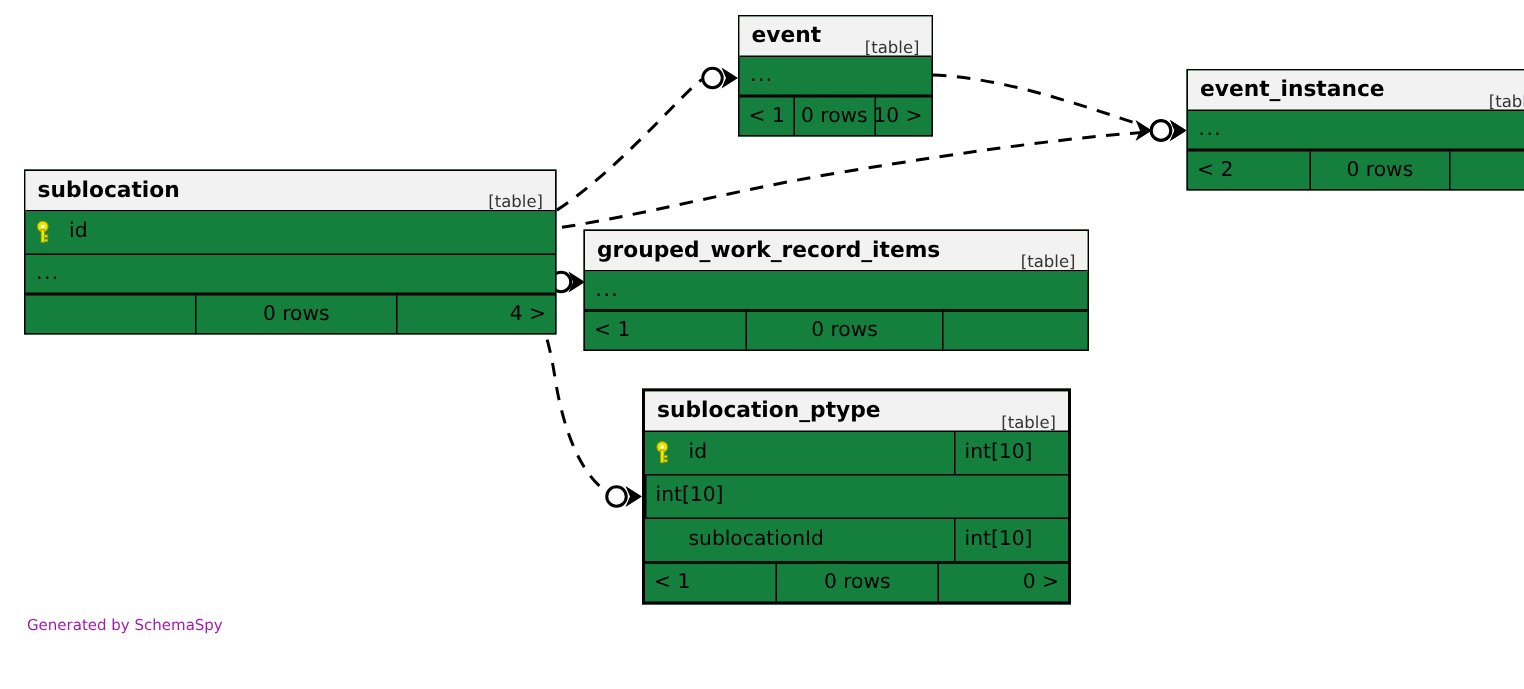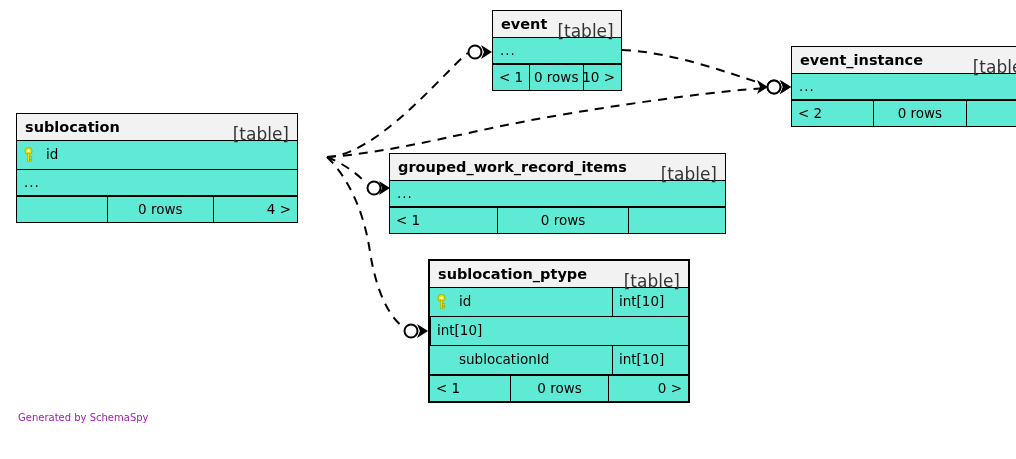--- a/index.html
+++ b/index.html
@@ -37,21 +37,21 @@
     stroke-width: 2;
   }
   .edge-foot {
     fill: #000000;
     stroke: none;
   }
 
   
   .table-box {
     position: absolute;
-    background: #5eead4;
+    background: #15803d;
     border: 1px solid #000000;
     box-sizing: border-box;
     font-size: 13.5px;
     line-height: 1;
   }
   .table-box.focal {
     border-width: 2px;
   }
 
   .tbl-header {
@@ -63,21 +63,21 @@
     padding: 0 8px;
     height: 27px;
     box-sizing: border-box;
   }
   .tbl-name {
     font-weight: bold;
     font-size: 14.5px;
     white-space: nowrap;
   }
   .tbl-tag {
-    font-size: 17px;
+    font-size: 11px;
     color: #333333;
     white-space: nowrap;
     padding-left: 10px;
     margin-top: 15px;
   }
 
   .tbl-row {
     display: flex;
     align-items: stretch;
     border-bottom: 1px solid #000000;
@@ -188,21 +188,21 @@
   </g>
 
   <g>
     <path class="edge-line" d="M 622,50 C 670,52 720,70 760,83"></path>
     <path class="edge-foot" d="M 791,87 L 780,80 L 783,87 L 780,94 Z"></path>
     <path class="edge-foot" d="M 757,80 L 768,87 L 757,94 L 760,87 Z"></path>
     <circle class="edge-dot" cx="774" cy="87" r="6.5"></circle>
   </g>
 </svg>
 
-<div class="table-box" id="tbl-sublocation" style="left:16px; top:113px; width:282px;">
+<div class="table-box" id="tbl-sublocation" style="left:16px; top:113px; width:355px;">
   <div class="tbl-header">
     <span class="tbl-name">sublocation</span>
     <span class="tbl-tag">[table]</span>
   </div>
   <div class="tbl-row">
     <span class="col-name">
       <svg class="key-icon" viewBox="0 0 13 16">
         <circle cx="4.5" cy="4" r="3.6" fill="#e8e800" stroke="#9a9a00" stroke-width="0.7"></circle>
         <circle cx="4.5" cy="4" r="1.2" fill="#ffffff"></circle>
         <rect x="3.4" y="6" width="2.3" height="8.5" fill="#e8e800" stroke="#9a9a00" stroke-width="0.5"></rect>
@@ -252,21 +252,21 @@
     <span class="tbl-tag">[table]</span>
   </div>
   <div class="row-ellipsis">...</div>
   <div class="tbl-foot">
     <div class="foot-cell foot-left" style="width:32%">&lt; 1</div>
     <div class="foot-cell foot-center" style="width:39%">0 rows</div>
     <div class="foot-cell foot-right" style="width:29%"></div>
   </div>
 </div>
 
-<div class="table-box focal" id="tbl-sublocation-ptype" style="left:428px; top:259px; width:262px;">
+<div class="table-box focal" id="tbl-sublocation-ptype" style="left:428px; top:259px; width:286px;">
   <div class="tbl-header">
     <span class="tbl-name">sublocation_ptype</span>
     <span class="tbl-tag">[table]</span>
   </div>
 
   <div class="tbl-row">
     <span class="col-name">
       <svg class="key-icon" viewBox="0 0 13 16">
         <circle cx="4.5" cy="4" r="3.6" fill="#e8e800" stroke="#9a9a00" stroke-width="0.7"></circle>
         <circle cx="4.5" cy="4" r="1.2" fill="#ffffff"></circle>

